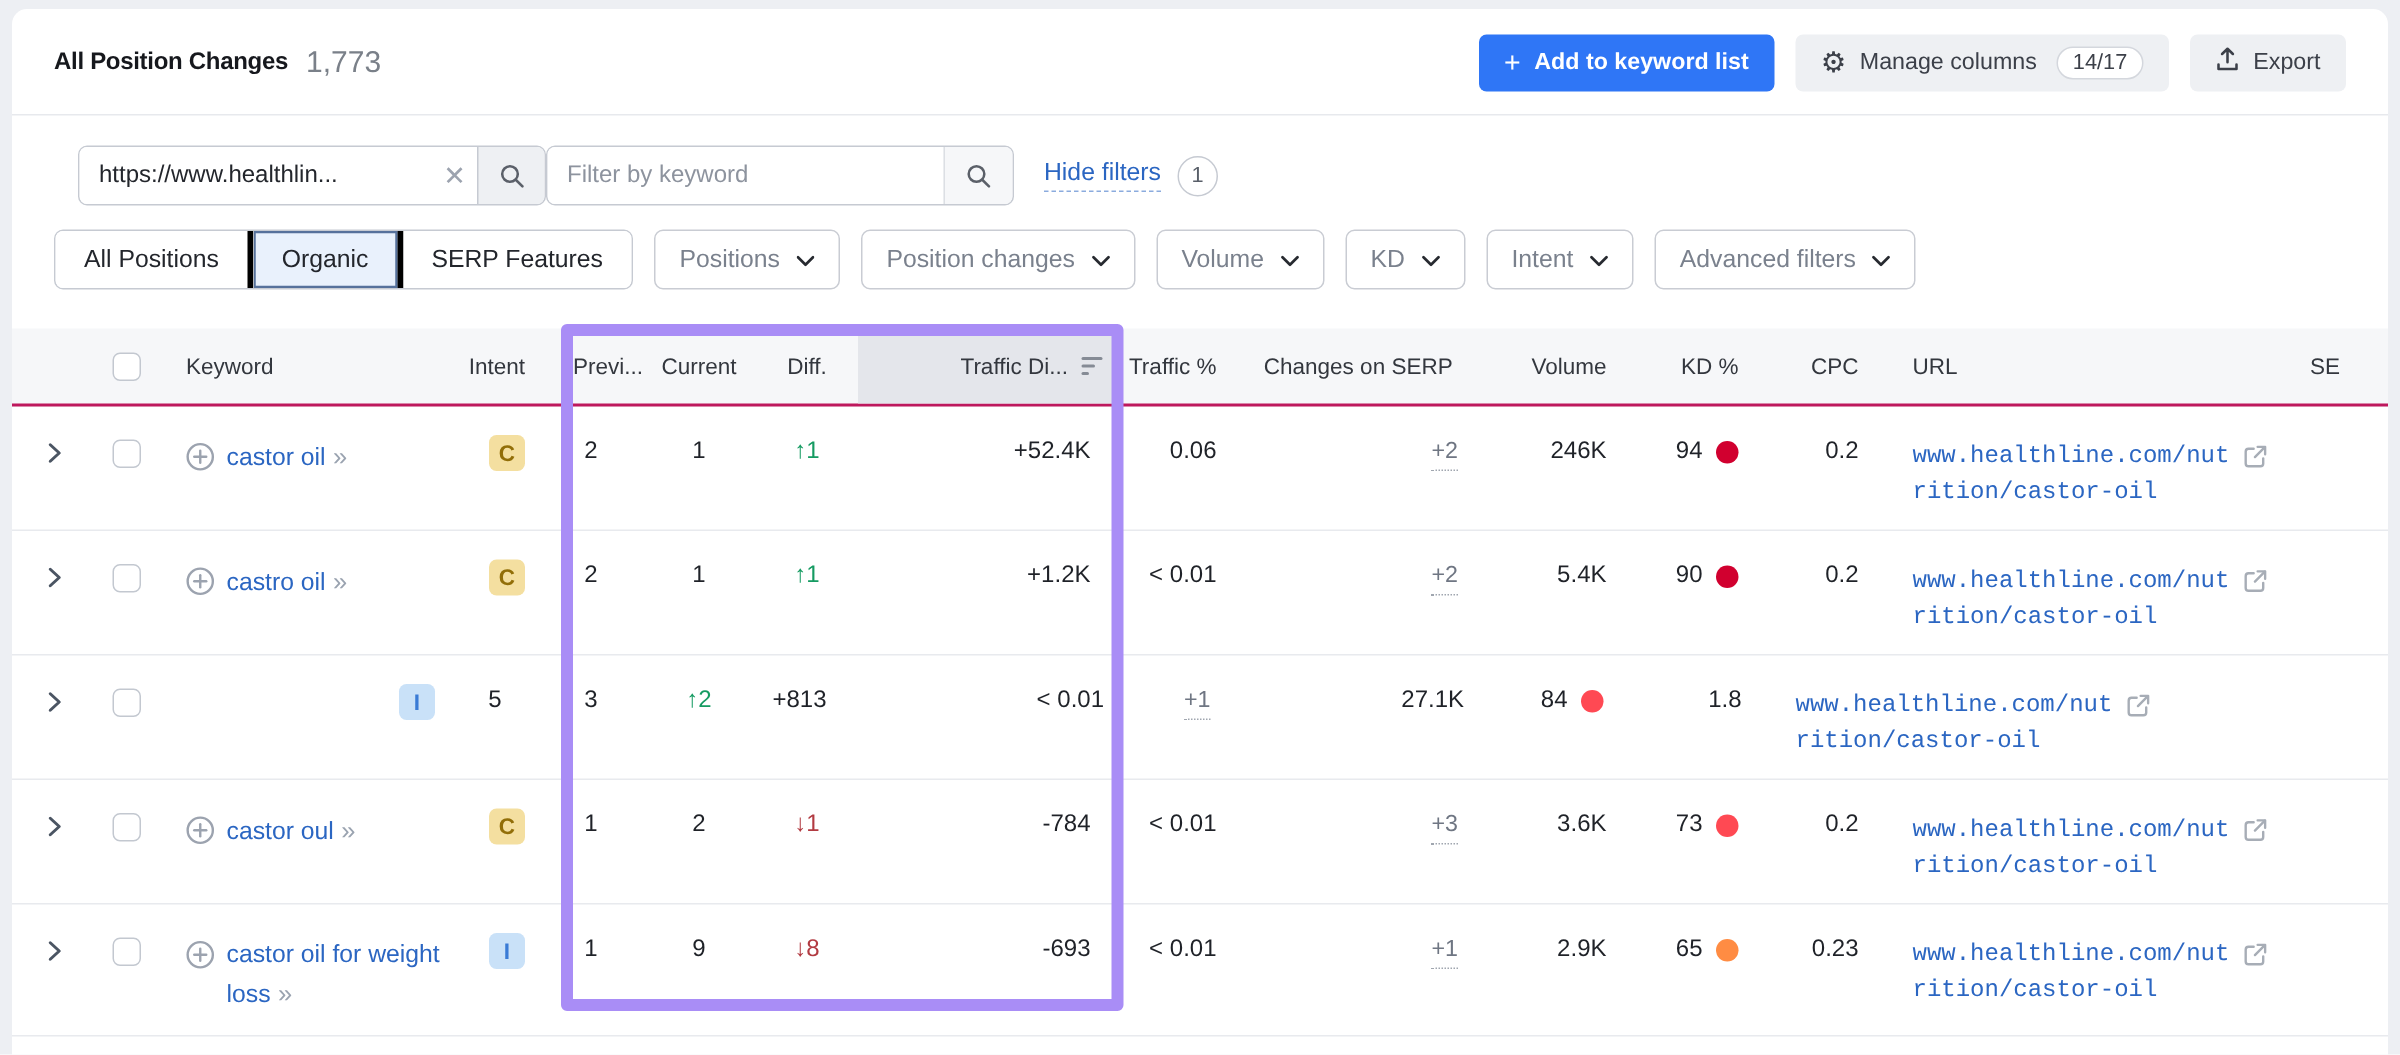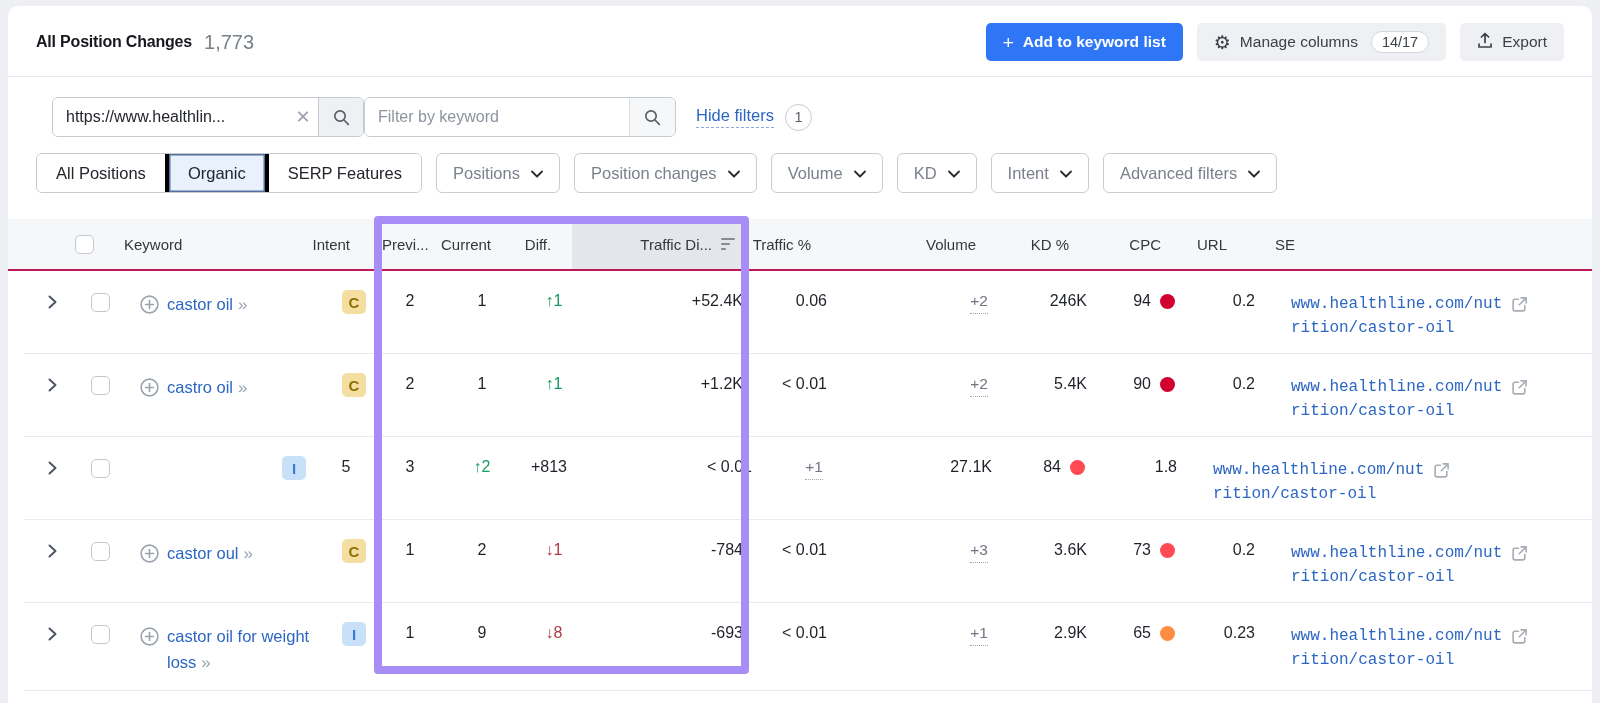--- a/index.html
+++ b/index.html
@@ -118,21 +118,21 @@
   .th-se { padding-left: 24px; overflow: hidden; white-space: nowrap; }
   .sort-icon { display: inline-flex; flex-direction: column; gap: 3px; align-items: flex-start; }
   .sort-icon i { display: block; height: 2px; background: #858b95; border-radius: 1px; }
   .sort-icon i:nth-child(1) { width: 14px; }
   .sort-icon i:nth-child(2) { width: 9px; }
   .sort-icon i:nth-child(3) { width: 5px; }
   .cb {
     width: 19px; height: 19px; border: 1.5px solid #c3c8d0; border-radius: 5px;
     background: #fff; cursor: pointer;
   }
-  .tr { min-height: 83px; border-bottom: 1px solid #e8eaee; align-items: stretch; font-size: 16px; margin-left: 16px; }
+  .tr { min-height: 83px; border-bottom: 1px solid #e8eaee; align-items: stretch; font-size: 16px; }
   .tr:last-child { min-height: 88px; }
   .td { padding-top: 21px; display: flex; align-items: flex-start; }
   .td-chevron { justify-content: center; padding-top: 24px; }
   .td-cb { padding-top: 22px; }
   .td-keyword { padding-left: 20px; gap: 8px; line-height: 1.55; }
   .kw-wrap { width: 146px; }
   .kw-link { color: #2b66c2; text-decoration: none; font-size: 16.5px; cursor: pointer; }
   .kw-arrows { color: #9aa3b0; font-size: 17px; margin-left: 5px; }
   .plus-circle { margin-top: 3px; flex: none; cursor: pointer; }
   .td-intent { justify-content: flex-end; padding-right: 10px; padding-top: 19px; }
@@ -277,20 +277,21 @@
       <div class="th al-c">Diff.</div>
       <div class="th th-traffdiff">
         <span>Traffic Di...</span>
         <span class="sort-icon">
             <i></i>
             <i></i>
             <i></i>
           </span>
       </div>
       <div class="th th-trafficpct">Traffic %</div>
+      <div class="th al-c">Changes on SERP</div>
       <div class="th th-volume">Volume</div>
       <div class="th th-kd">KD %</div>
       <div class="th th-cpc">CPC</div>
       <div class="th th-url">URL</div>
       <div class="th th-se">SE</div>
     </div>
 
     <div>
   <div class="row-grid tr">
     <div class="td td-chevron">

